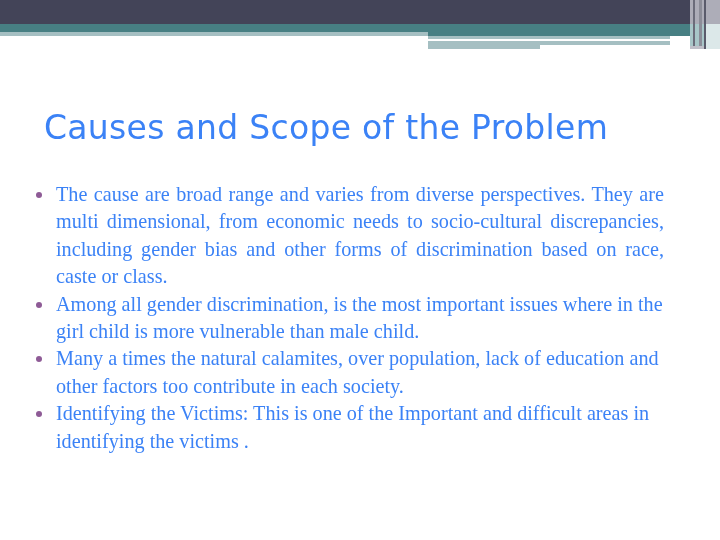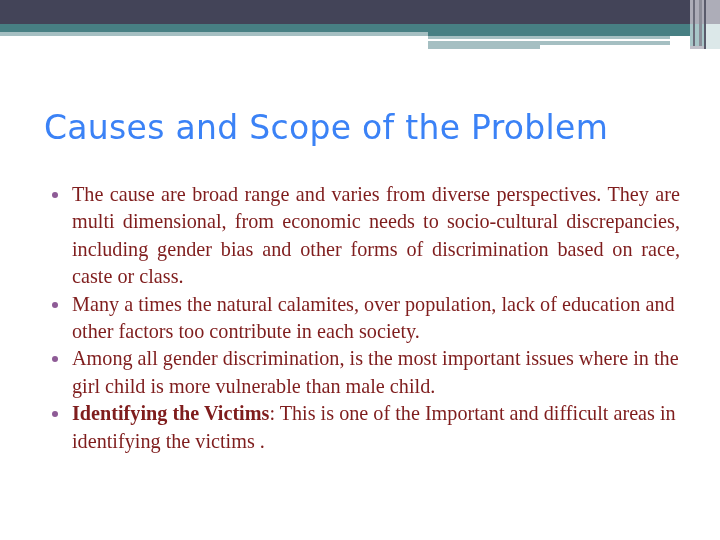--- a/index.html
+++ b/index.html
@@ -24,30 +24,30 @@
     .edge-line2 { left: 699px; top: 0; width: 3px; height: 46px; background: #8c8d98; }
     .edge-line3 { left: 704px; top: 0; width: 2px; height: 49px; background: #5a5b6b; }
 
     .title {
       position: absolute; left: 44px; top: 108px;
       font-family: "DejaVu Sans", sans-serif;
       font-size: 33px; color: #3b82f6; letter-spacing: 0.3px;
       margin: 0; font-weight: normal; white-space: nowrap;
     }
     .content {
-      position: absolute; left: 52px; top: 181px; width: 628px;
-      font-size: 20.2px; line-height: 27.4px; color: #7f1d1d;
+      position: absolute; left: 36px; top: 181px; width: 628px;
+      font-size: 20.2px; line-height: 27.4px; color: #3b82f6;
     }
     .bullet-item { position: relative; padding-left: 20px; text-align: justify; }
     .bullet-item.last-line-left { text-align: left; }
     .bullet {
       position: absolute; left: 0; top: 11px; width: 6px; height: 6px;
       border-radius: 50%; background: #8e5b96;
     }
-    .bold { font-weight: bold; }
+    .bold { font-weight: normal; }
   </style>
 </head>
 <body>
 
 <div>
   <div class="band dark-band"></div>
   <div class="band teal-band"></div>
   <div class="band teal-band-right"></div>
   <div class="band light-bar-left"></div>
   <div class="band light-bar-thin"></div>
@@ -64,23 +64,23 @@
 
 <h1 class="title">Causes and Scope of the Problem</h1>
 
 <div class="content">
   <div class="bullet-item">
     <span class="bullet"></span>
     <span>The cause are broad range and varies from diverse perspectives. They are multi dimensional, from economic needs to socio-cultural discrepancies, including gender bias and other forms of discrimination based on race, caste or class.</span>
   </div>
   <div class="bullet-item last-line-left">
     <span class="bullet"></span>
-    <span>Many a times the natural calamites,  over population, lack of education and other factors too contribute in each society.</span>
+    <span>Among all gender discrimination, is the most important issues where in the girl child is more vulnerable than male child.</span>
   </div>
   <div class="bullet-item last-line-left">
     <span class="bullet"></span>
-    <span>Among all gender discrimination, is the most important issues where in the girl child is more vulnerable than male child.</span>
+    <span>Many a times the natural calamites,  over population, lack of education and other factors too contribute in each society.</span>
   </div>
   <div class="bullet-item last-line-left">
     <span class="bullet"></span>
     <span class="bold">Identifying the Victims</span><span>: This is one of the Important and difficult areas in identifying the victims .</span>
   </div>
 </div>
 
 </body></html>

